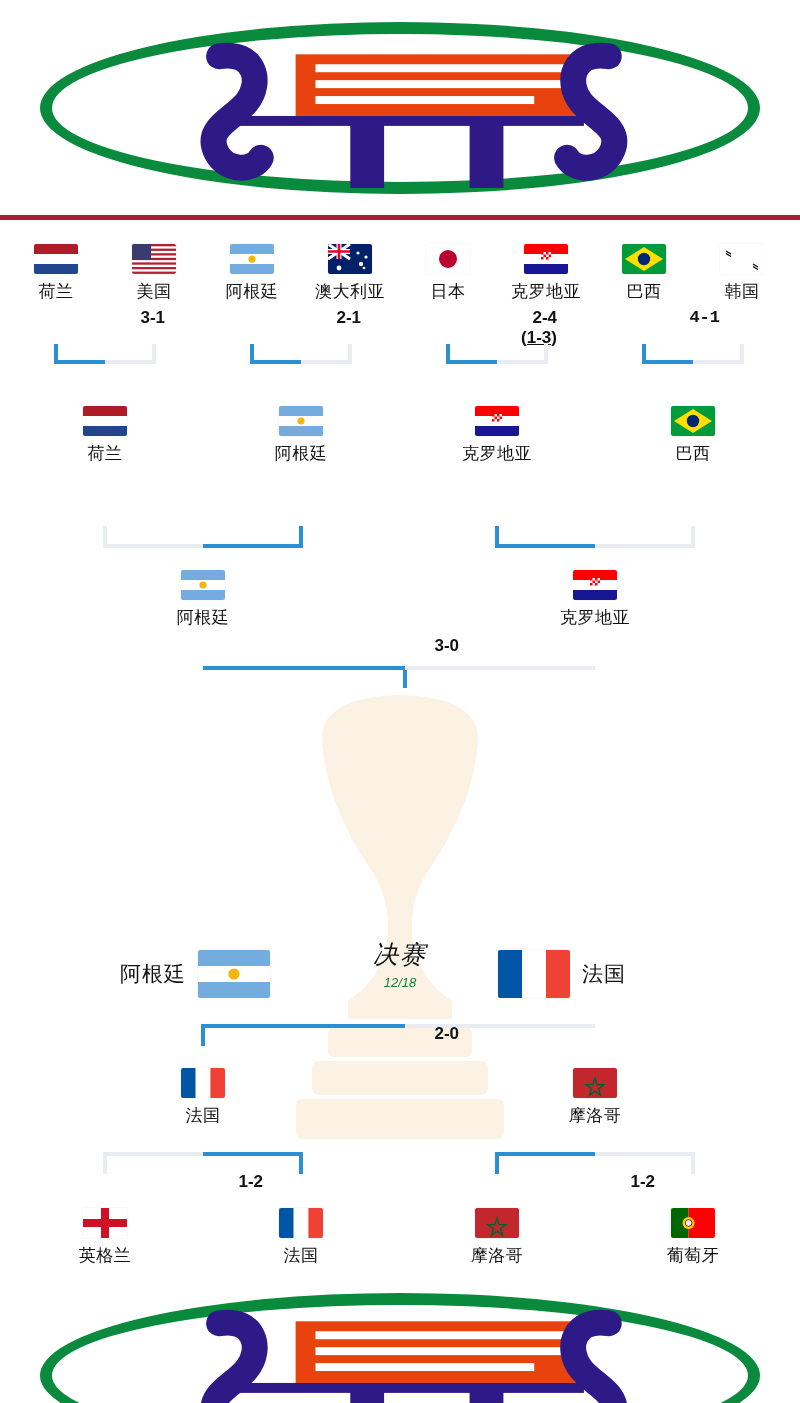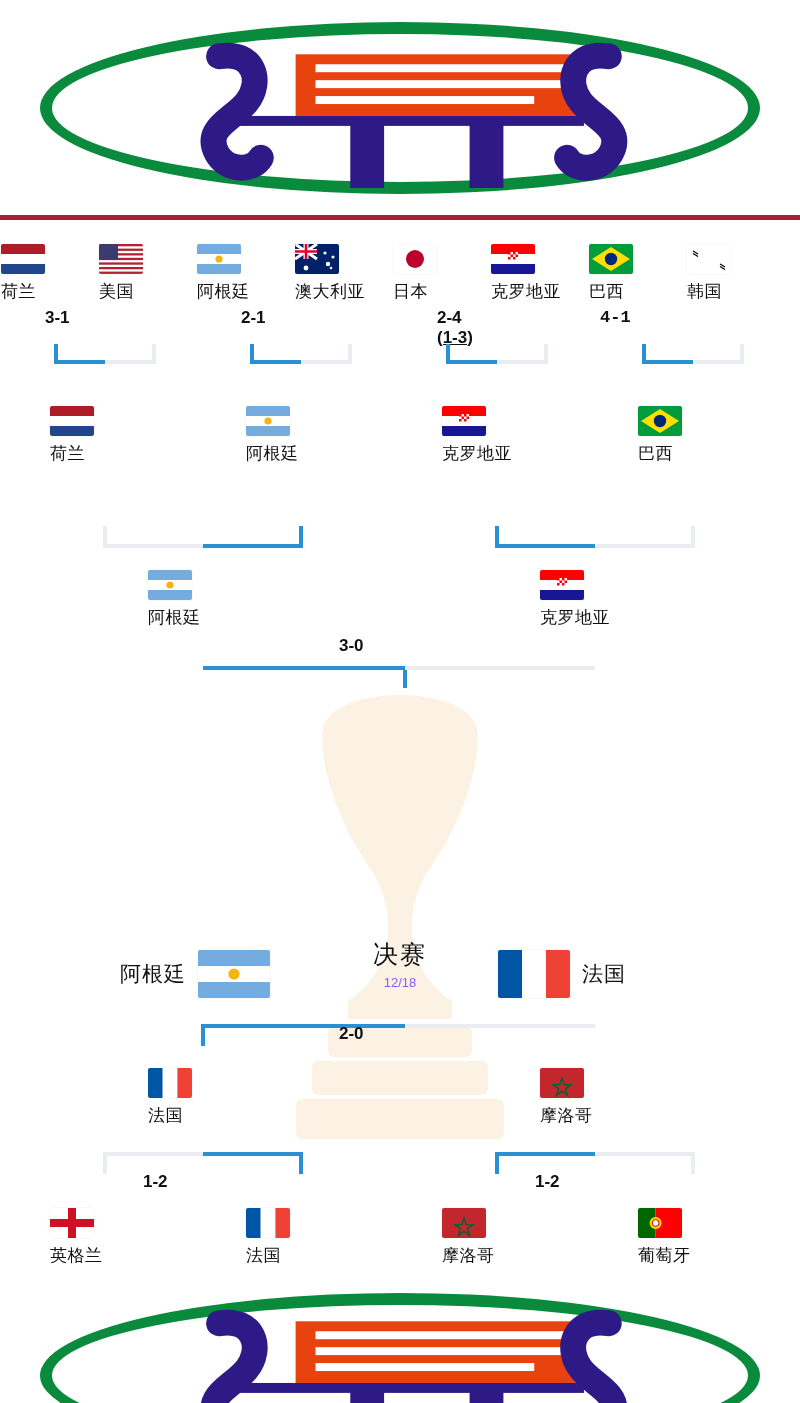--- a/index.html
+++ b/index.html
@@ -51,56 +51,57 @@
     overflow:hidden;
     position: relative;
     box-shadow: 0 0 0 0.5px rgba(0,0,0,0.06);
   }
   .flag.big { width: 72px; height: 48px; }
 
   .node {
     position: absolute;
     display: flex;
     flex-direction: column;
-    align-items: flex-start;
+    align-items: center;
     width: 110px;
     margin-left: -55px;
   }
   .node .cname {
     font-size: 17px;
     color: #111;
     margin-top: 6px;
     white-space: nowrap;
     letter-spacing: 0.5px;
   }
   .score {
     position:absolute;
     font-size: 17px;
     font-weight: bold;
     color: #111;
-    text-align:left;
+    text-align:right;
     width: 120px;
     margin-left: -60px;
     line-height: 1.15;
     white-space: nowrap;
   }
   .score .pen { font-weight: bold; text-decoration: underline; }
 
   
   .final-center {
     position:absolute;
     left: 400px; top: 718px;
     width: 240px; margin-left: -120px;
     text-align: center;
+    font-style: italic;
   }
   .final-center .ftitle {
     font-size: 25px; color: #111; letter-spacing: 2px;
   }
   .final-center .fdate {
-    font-size: 13px; color: #8b5cf6; margin-top: 4px;
+    font-size: 13px; color: #15803d; margin-top: 4px;
   }
   .final-side {
     position:absolute;
     display:flex; align-items:center; gap: 12px;
   }
   .final-side .fname { font-size: 21px; color:#111; letter-spacing:1px; }
 </style>
 </head>
 <body>
 

